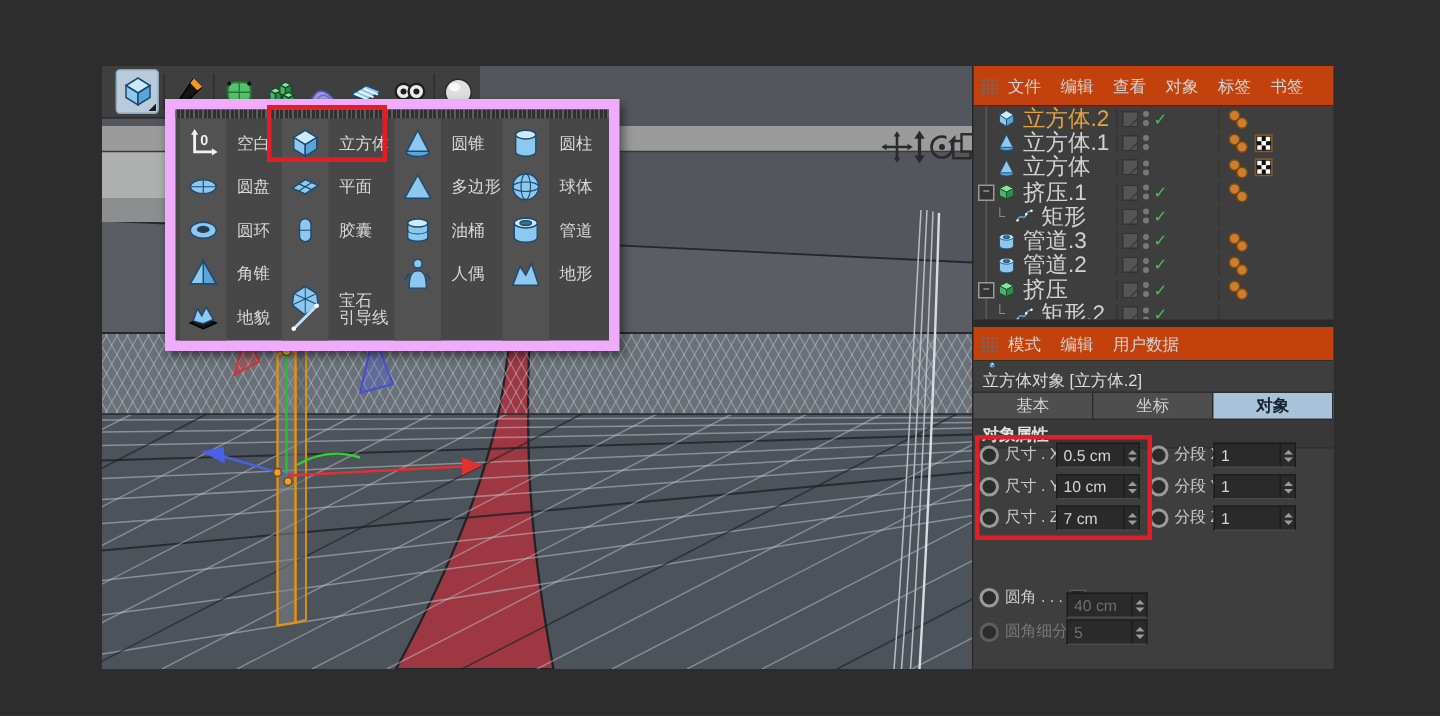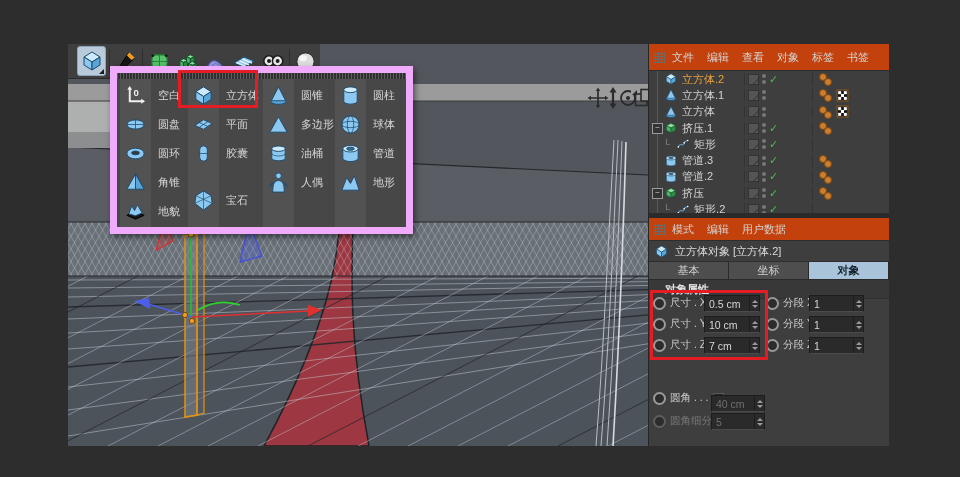--- a/index.html
+++ b/index.html
@@ -30,42 +30,42 @@
   .pm-bar .mi{color:#d4d4d4;font-size:11px;margin-right:13px;white-space:nowrap;}
   
   .omgr{position:absolute;left:0;top:0;width:240px;height:169px;overflow:hidden;}
   .om-rows{position:absolute;left:0;top:27px;right:0;bottom:0;overflow:hidden;}
   .om-row{position:relative;height:16.3px;display:flex;align-items:center;}
   .om-tree{position:absolute;left:8px;top:0;bottom:0;width:1px;background:#5a5a5a;}
   .om-exp{position:absolute;left:3px;width:9px;height:9px;border:1px solid #9a9a9a;background:#343434;color:#cfcfcf;font-size:8px;line-height:8px;text-align:center;z-index:2;}
   .om-branch{color:#8a8a8a;font-size:10px;margin-left:14px;}
   .om-ic{margin-left:15px;flex:0 0 auto;}
   .om-ic.child{margin-left:6px;}
-  .om-nm{color:#d2d2d2;font-size:11px;margin-left:4px;white-space:nowrap;flex:1;}
+  .om-nm{color:#d2d2d2;font-size:15px;margin-left:4px;white-space:nowrap;flex:1;}
   .om-nm.sel{color:#e9a23b;}
   .om-cols{display:flex;align-items:center;width:64px;flex:0 0 auto;border-left:1px solid #333;border-right:1px solid #333;padding-left:3px;}
   .om-layer{width:9px;height:9px;background:#555;border:1px solid #333;position:relative;overflow:hidden;}
   .om-layer:after{content:"";position:absolute;left:-2px;top:7px;width:16px;height:1px;background:#3a3a3a;transform:rotate(-45deg);}
   .om-dots{display:flex;flex-direction:column;margin-left:3px;}
   .om-dots i{width:4px;height:4px;border-radius:50%;background:#787878;margin:1px 0;}
   .om-chk{color:#45c153;font-size:11px;font-weight:bold;margin-left:3px;width:12px;}
   .om-tags{display:flex;align-items:center;margin-left:6px;width:70px;}
   .tag-dots{position:relative;width:14px;height:12px;margin-right:3px;}
   .tag-dots i{position:absolute;width:6px;height:6px;border-radius:50%;background:#cd7d2c;border:1px solid #7a4a12;}
   .tag-dots i:first-child{left:0;top:0;}
   .tag-dots i:last-child{left:5px;top:5px;}
   .splitter{position:absolute;left:0;top:169px;width:240px;height:5px;background:#2b2b2b;}
   
   .amgr{position:absolute;left:0;top:174px;width:240px;height:228px;overflow:hidden;background:#3e3e3e;}
-  .am-title{height:20px;display:flex;align-items:center;border-bottom:1px solid #2e2e2e;}
+  .am-title{height:20px;display:flex;align-items:flex-start;border-bottom:1px solid #2e2e2e;flex-direction:column;}
   .am-title .t{color:#dcdcdc;font-size:11px;margin-left:6px;}
   .am-tabs{height:17px;display:flex;border-bottom:1px solid #2a2a2a;background:#3a3a3a;}
   .am-tab{flex:1;display:flex;align-items:center;justify-content:center;font-size:11px;color:#d0d0d0;background:#4e4e4e;border-right:1px solid #2a2a2a;}
   .am-tab.active{background:#a9c4da;color:#18242e;font-weight:bold;}
-  .am-sect{height:18px;display:flex;align-items:center;color:#e0e0e0;font-size:11px;font-weight:bold;padding-left:16px;background:#383838;border-bottom:1px solid #303030;}
+  .am-sect{height:18px;display:flex;align-items:center;color:#e0e0e0;font-size:11px;font-weight:bold;padding-left:6px;background:#383838;border-bottom:1px solid #303030;}
   .am-row{position:absolute;height:18px;display:flex;align-items:center;}
   .radio{width:9px;height:9px;border-radius:50%;border:2px solid #9a9a9a;background:#2c2c2c;margin:0 4px 0 4px;flex:0 0 auto;}
   .radio.dim{border-color:#5e5e5e;}
   .am-lb{color:#cccccc;font-size:10.5px;white-space:nowrap;}
   .am-lb.dim{color:#787878;}
   .fbox{position:absolute;height:15px;background:#2a2a2a;border:1px solid #1d1d1d;border-bottom-color:#4a4a4a;display:flex;align-items:center;}
   .fbox .v{flex:1;color:#d6d6d6;font-size:10.5px;padding-left:4px;white-space:nowrap;}
   .fbox.dim .v{color:#6f6f6f;}
   .step{width:9px;height:100%;border-left:1px solid #1d1d1d;display:flex;flex-direction:column;align-items:center;justify-content:center;}
   .step i{display:block;width:0;height:0;border-left:3px solid transparent;border-right:3px solid transparent;}
@@ -641,20 +641,28 @@
           <span class="plb">胶囊</span>
         </div>
       <div class="pitem" style="left:71px;top:113px">
           <span class="pic">
             <svg width="23" height="23" viewBox="0 0 24 24">
               <use href="#sym-gem"></use>
             </svg>
           </span>
           <span class="plb">宝石</span>
         </div>
+      <div class="pitem" style="left:71px;top:124px">
+          <span class="pic">
+            <svg width="23" height="23" viewBox="0 0 24 24">
+              <use href="#sym-guide"></use>
+            </svg>
+          </span>
+          <span class="plb">引导线</span>
+        </div>
 
       <div class="pitem" style="left:146px;top:8px">
           <span class="pic">
             <svg width="23" height="23" viewBox="0 0 24 24">
               <use href="#sym-cone"></use>
             </svg>
           </span>
           <span class="plb">圆锥</span>
         </div>
       <div class="pitem" style="left:146px;top:37px">

